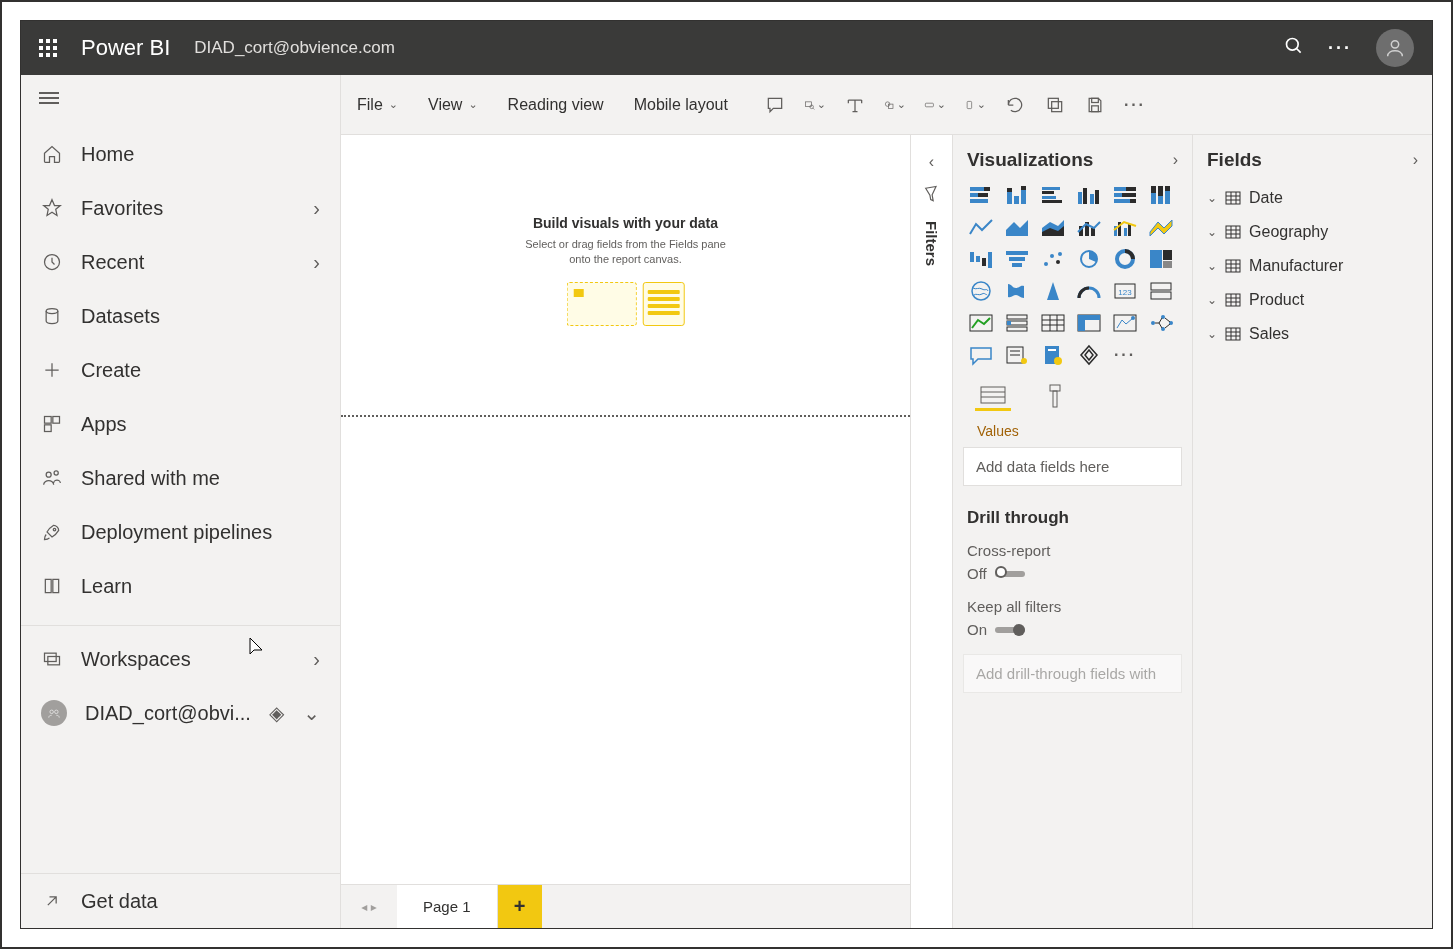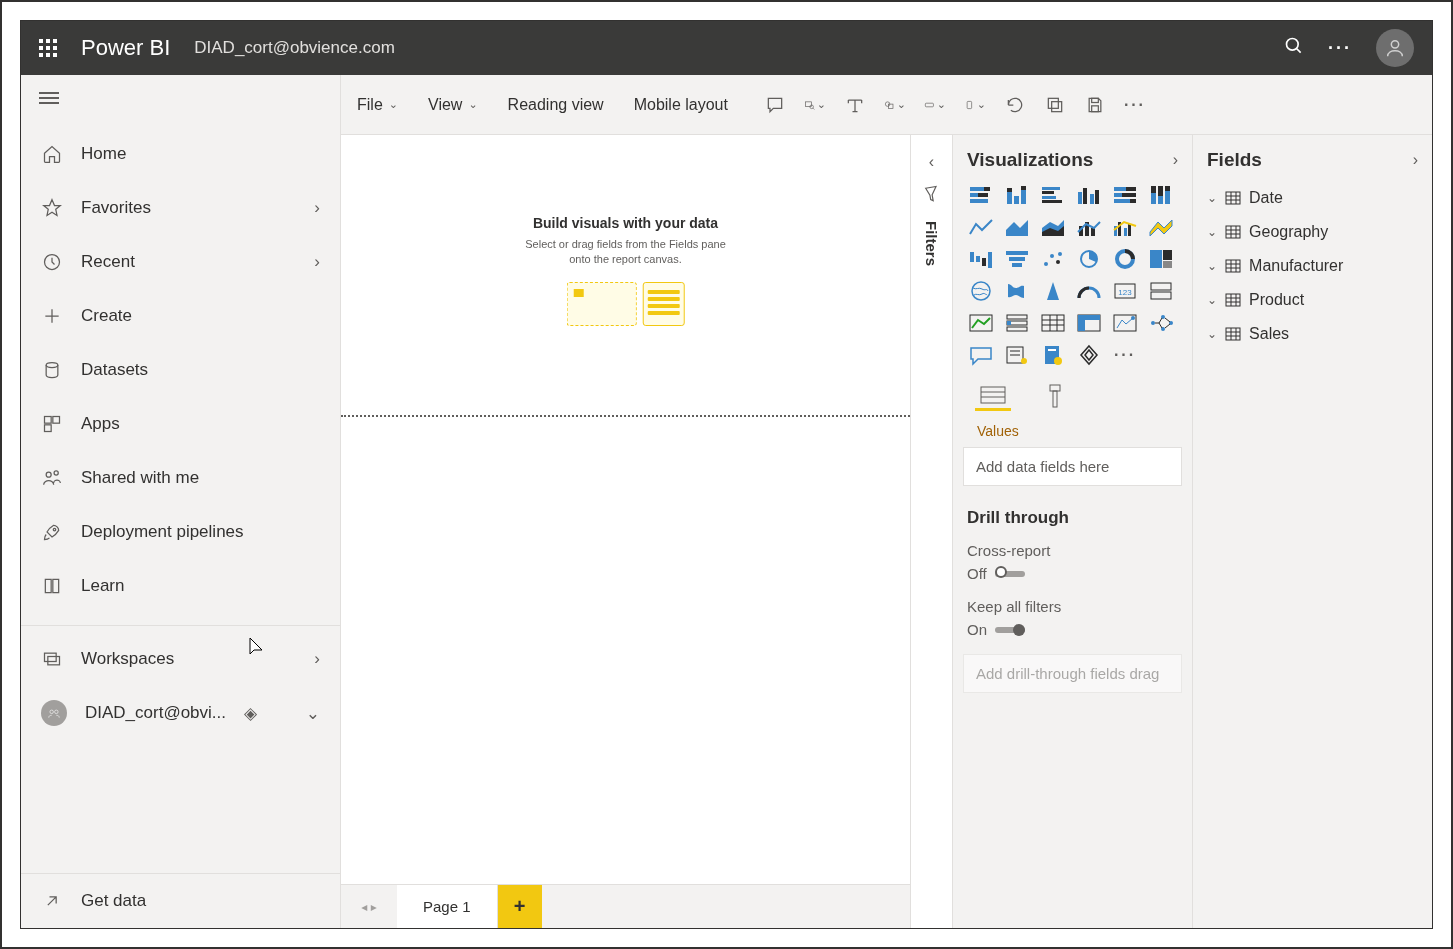--- a/index.html
+++ b/index.html
@@ -19,21 +19,21 @@
   .avatar svg { width:22px; height:22px; stroke:#d0d0d0; fill:none; }
 
   
   .body { flex:1; display:flex; min-height:0; }
 
   
   .leftnav { width:320px; background:#f3f2f1; border-right:1px solid #e1dfdd; display:flex; flex-direction:column; }
   .hamburger { padding:14px 18px; }
   .hamburger div { width:20px; height:2px; background:#605e5c; margin:3px 0; }
   .nav-list { flex:1; padding:6px 0; }
-  .nav-item { display:flex; align-items:center; height:54px; padding:0 20px; color:#323130; font-size:17px; gap:18px; cursor:pointer; }
+  .nav-item { display:flex; align-items:center; height:54px; padding:0 20px; color:#323130; font-size:20px; gap:18px; cursor:pointer; }
   .nav-item .chev { margin-left:auto; color:#605e5c; }
   .nav-icon { width:22px; height:22px; color:#605e5c; display:flex; align-items:center; justify-content:center; }
   .nav-icon svg { width:20px; height:20px; stroke:#605e5c; fill:none; stroke-width:1.5; }
   .nav-sep { height:1px; background:#e1dfdd; margin:6px 0; }
   .ws-badge { width:26px; height:26px; border-radius:50%; background:#a19f9d; display:flex; align-items:center; justify-content:center; }
   .ws-badge svg { width:14px; height:14px; stroke:#fff; fill:none; }
   .nav-bottom { border-top:1px solid #e1dfdd; }
 
   
   .main { flex:1; display:flex; flex-direction:column; min-width:0; }
@@ -172,33 +172,33 @@
                   <circle cx="12" cy="12" r="9"></circle>
                   <path d="M12 7v5l3 3"></path>
                 </svg>
               </span>
           <span>Recent</span>
           <span class="chev">›</span>
         </div>
         <div class="nav-item">
           <span class="nav-icon">
                 <svg viewBox="0 0 24 24">
-                  <path d="M12 4v16M4 12h16"></path>
-                </svg>
-              </span>
-          <span>Create</span>
-        </div>
-        <div class="nav-item">
-          <span class="nav-icon">
-                <svg viewBox="0 0 24 24">
                   <ellipse cx="12" cy="6" rx="7" ry="3"></ellipse>
                   <path d="M5 6v12c0 1.7 3.1 3 7 3s7-1.3 7-3V6"></path>
                 </svg>
               </span>
           <span>Datasets</span>
+        </div>
+        <div class="nav-item">
+          <span class="nav-icon">
+                <svg viewBox="0 0 24 24">
+                  <path d="M12 4v16M4 12h16"></path>
+                </svg>
+              </span>
+          <span>Create</span>
         </div>
         <div class="nav-item">
           <span class="nav-icon">
                 <svg viewBox="0 0 24 24">
                   <rect x="3" y="3" width="8" height="8"></rect>
                   <rect x="13" y="3" width="8" height="8"></rect>
                   <rect x="3" y="13" width="8" height="8"></rect>
                 </svg>
               </span>
           <span>Apps</span>
@@ -668,21 +668,21 @@
           </div>
           <div class="toggle-row">
             <div>Keep all filters</div>
             <div class="toggle on">
               <span>On</span>
               <span class="track">
                     <span class="knob"></span>
                   </span>
             </div>
           </div>
-          <div class="drop-well" style="opacity:.5;margin-top:4px;">Add drill-through fields drag</div>
+          <div class="drop-well" style="opacity:.5;margin-top:4px;">Add drill-through fields with</div>
         </div>
 
         <div class="pane pane-fields">
           <div class="pane-head">
             <h3>Fields</h3>
             <span class="chev">›</span>
           </div>
           <div class="field-item">
             <span class="chev-d">⌄</span>
             <svg class="table-icon" viewBox="0 0 16 14">

